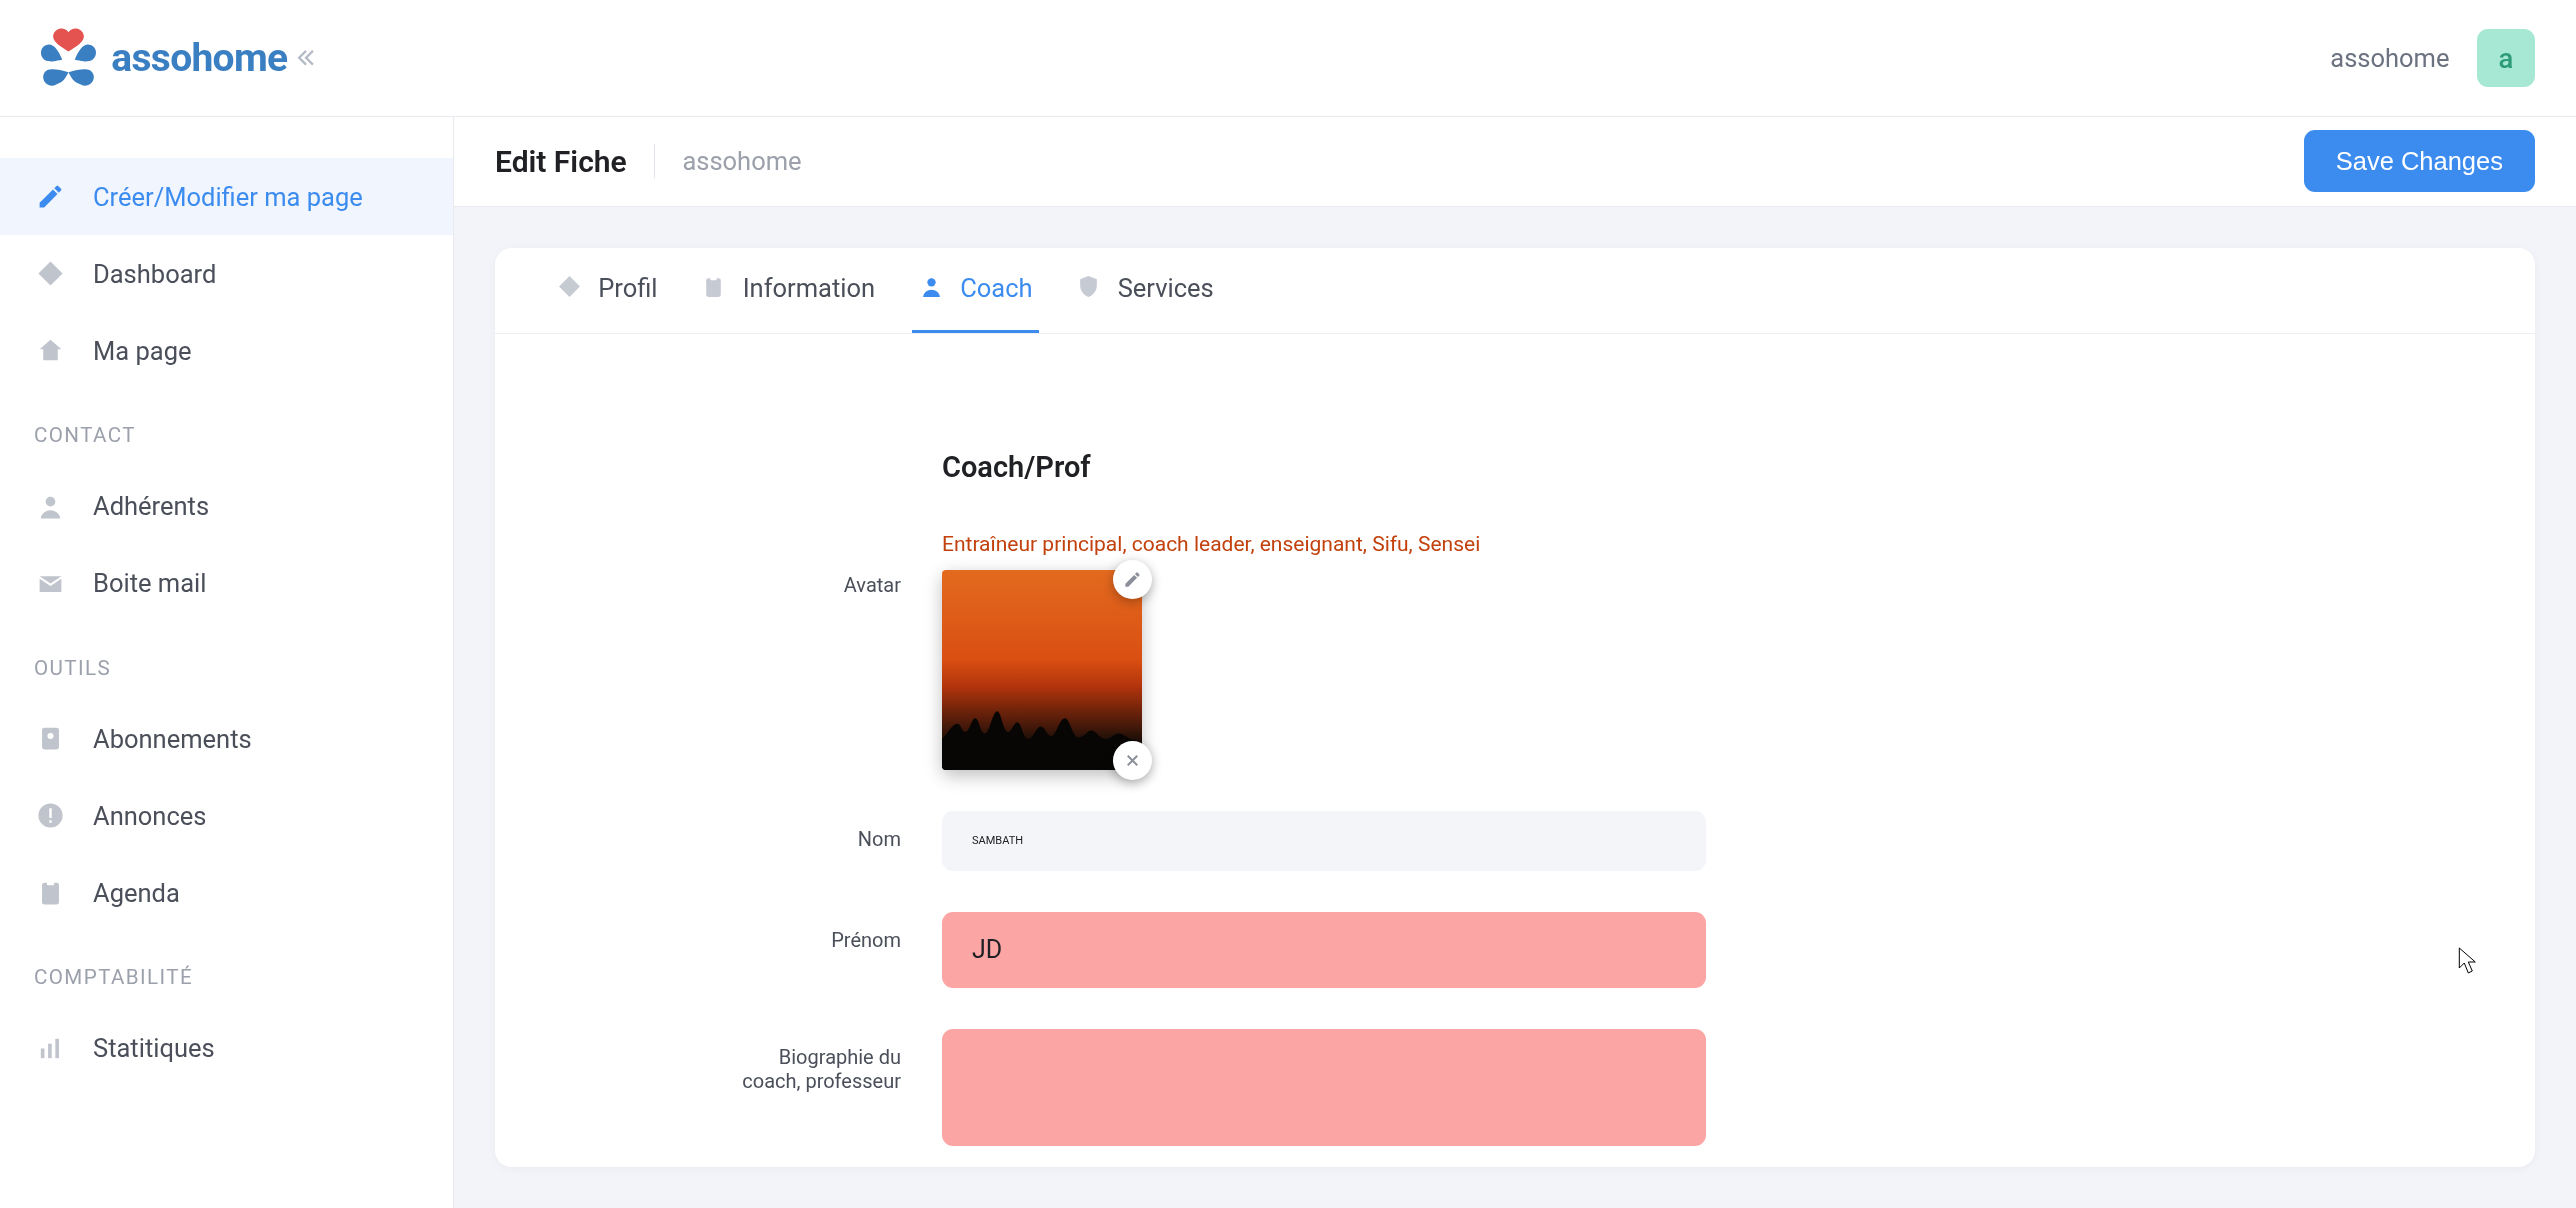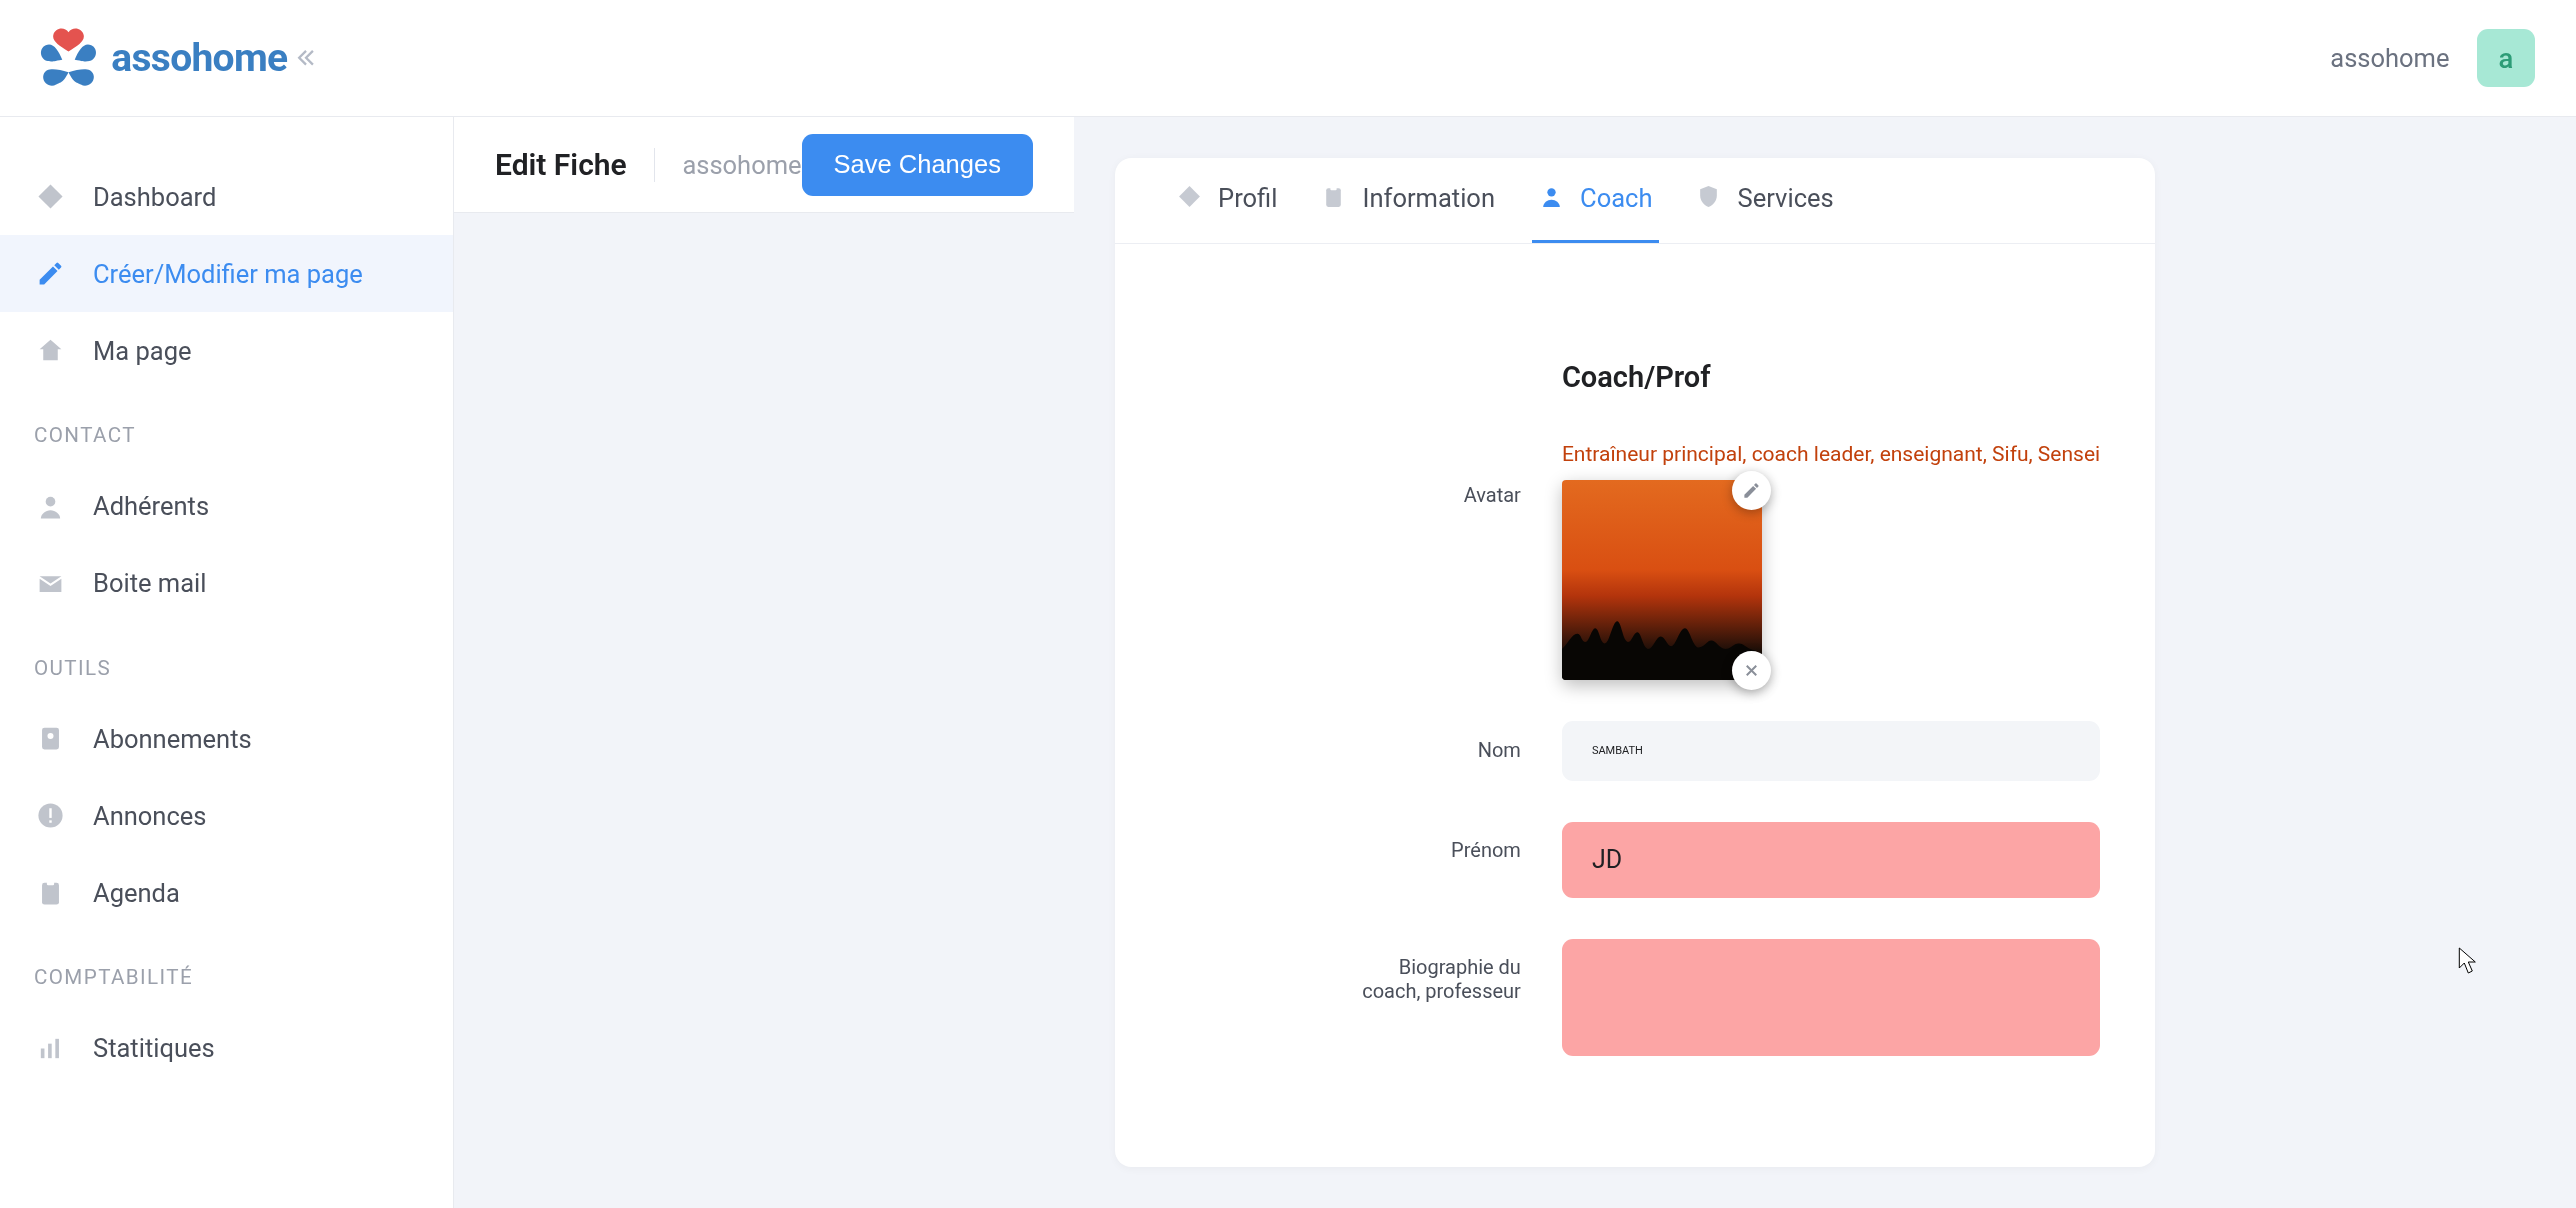--- a/index.html
+++ b/index.html
@@ -18,21 +18,21 @@
 
 
 .sidebar { position: fixed; top: 117px; left: 0; bottom: 0; width: 454px; background: #ffffff; border-right: 0.7px solid #e8eaef; overflow-y: auto; padding-top: 41px; z-index: 10; }
 .nav-item { display: flex; align-items: center; gap: 26px; padding: 0 34px; height: 77px; font-size: 25.5px; color: #4a4f5a; cursor: pointer; }
 .nav-item.active { background: #f1f5fd; color: #3c8cf0; }
 .nav-item .icon { width: 33px; height: 33px; display: flex; align-items: center; justify-content: center; color: #c0c4cc; }
 .nav-item.active .icon { color: #3c8cf0; }
 .section-title { font-size: 20.6px; letter-spacing: 1.4px; color: #9ba0ab; padding: 34px 34px 20.6px; }
 
 
-.page { position: absolute; top: 117px; left: 454px; right: 0; bottom: 0; display: flex; flex-direction: row; }
+.page { position: absolute; top: 117px; left: 454px; right: 0; bottom: 0; display: flex; flex-direction: column; }
 .page-header { background: #ffffff; border-bottom: 0.7px solid #e8eaef; height: 96px; display: flex; align-items: center; padding: 0 41px; }
 .page-title { font-size: 30px; font-weight: 600; }
 .vline { width: 0.7px; height: 34px; background: #e2e5ec; margin: 0 27.5px; }
 .subtitle { font-size: 25.5px; color: #9ba0ab; }
 .save-btn { margin-left: auto; background: #3c8cf0; color: #ffffff; border: none; border-radius: 11px; font-size: 25.5px; font-weight: 500; padding: 16.5px 32px; cursor: pointer; }
 
 
 .card { margin: 41px; background: #ffffff; border-radius: 16.5px; box-shadow: 0 1.4px 8.3px rgba(0,0,0,.04); overflow: hidden; }
 .tabs { display: flex; gap: 30px; padding: 11px 55px 0; border-bottom: 0.7px solid #eceef3; }
 .tab { display: flex; align-items: center; gap: 13.8px; padding: 13.8px 6.9px 27.5px; font-size: 25.5px; color: #4a4f5a; cursor: pointer; border-bottom: 3.4px solid transparent; }
@@ -90,35 +90,35 @@
         </svg>
     </span>
   </div>
   <div class="topbar-right">
     <span class="account-name">assohome</span>
     <span class="avatar-badge">a</span>
   </div>
 </header>
 
 <nav class="sidebar">
+  <div class="nav-item active">
+    <span class="icon">
+        <svg width="29" height="29" viewBox="0 0 24 24" fill="currentColor">
+          <path d="M3 17.25V21h3.75L17.81 9.94l-3.75-3.75L3 17.25zM20.71 7.04a1 1 0 000-1.41l-2.34-2.34a1 1 0 00-1.41 0l-1.83 1.83 3.75 3.75 1.83-1.83z"></path>
+        </svg>
+      </span>
+    <span>Créer/Modifier ma page</span>
+  </div>
   <div class="nav-item">
     <span class="icon">
         <svg width="29" height="29" viewBox="0 0 24 24" fill="currentColor">
           <path d="M12 2l10 10-10 10L2 12z"></path>
         </svg>
       </span>
     <span>Dashboard</span>
-  </div>
-  <div class="nav-item active">
-    <span class="icon">
-        <svg width="29" height="29" viewBox="0 0 24 24" fill="currentColor">
-          <path d="M3 17.25V21h3.75L17.81 9.94l-3.75-3.75L3 17.25zM20.71 7.04a1 1 0 000-1.41l-2.34-2.34a1 1 0 00-1.41 0l-1.83 1.83 3.75 3.75 1.83-1.83z"></path>
-        </svg>
-      </span>
-    <span>Créer/Modifier ma page</span>
   </div>
   <div class="nav-item">
     <span class="icon">
         <svg width="29" height="29" viewBox="0 0 24 24" fill="currentColor">
           <path d="M12 3l9 8h-3v9H6v-9H3z"></path>
         </svg>
       </span>
     <span>Ma page</span>
   </div>
 

